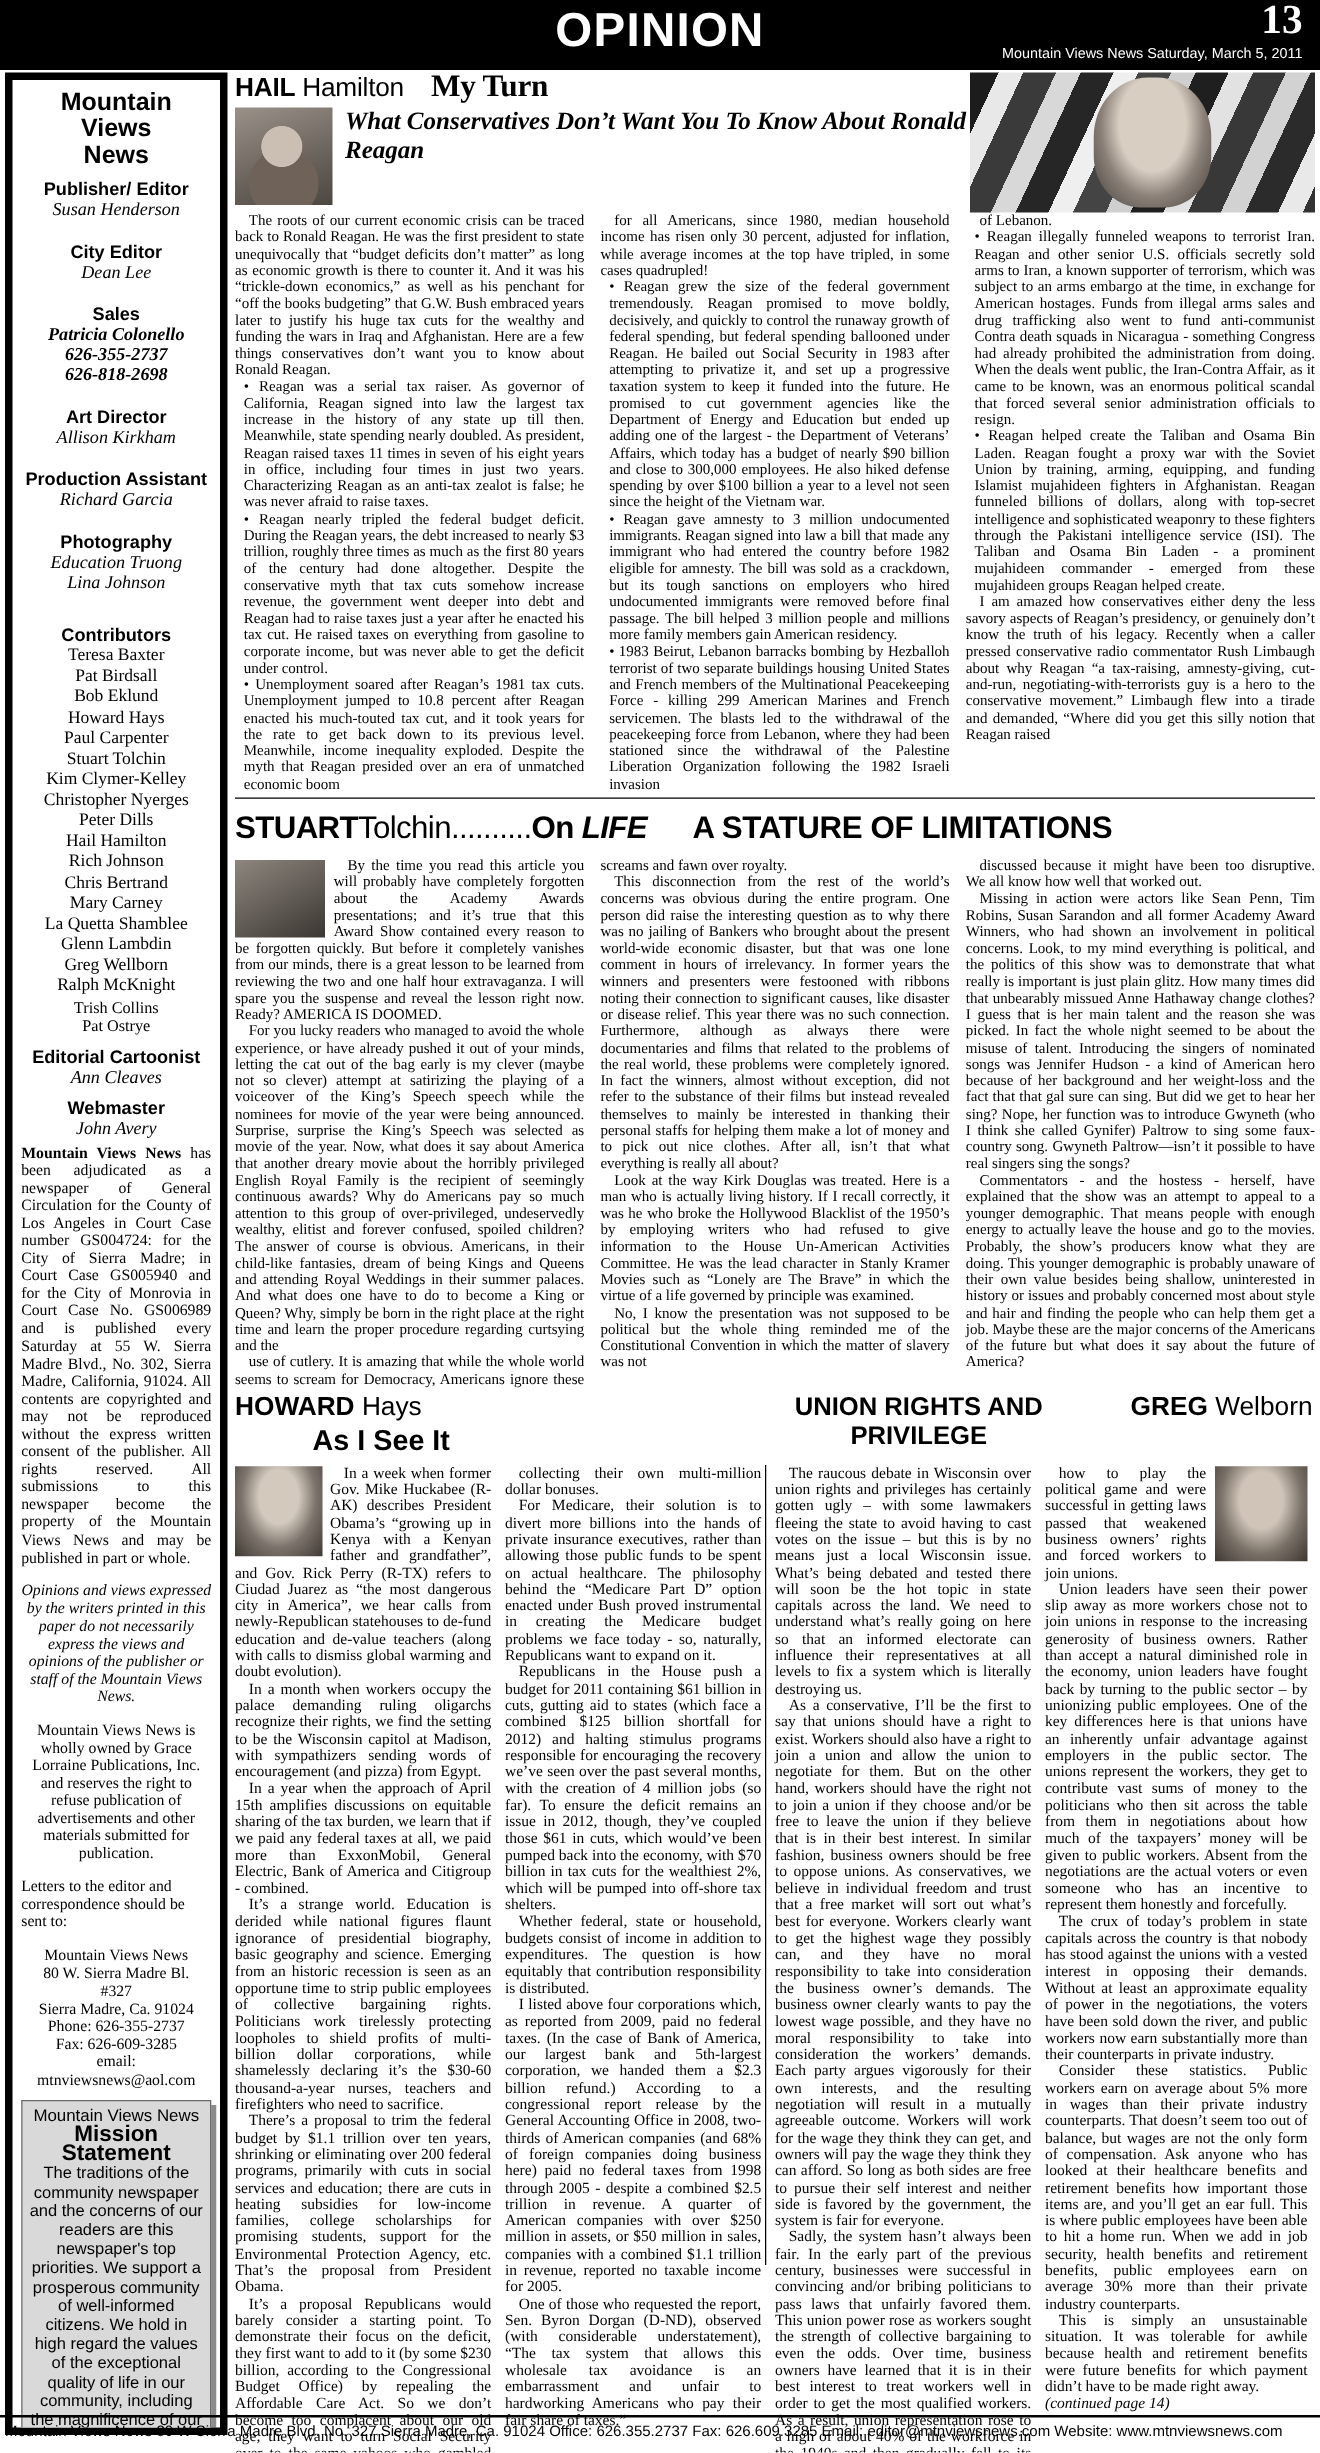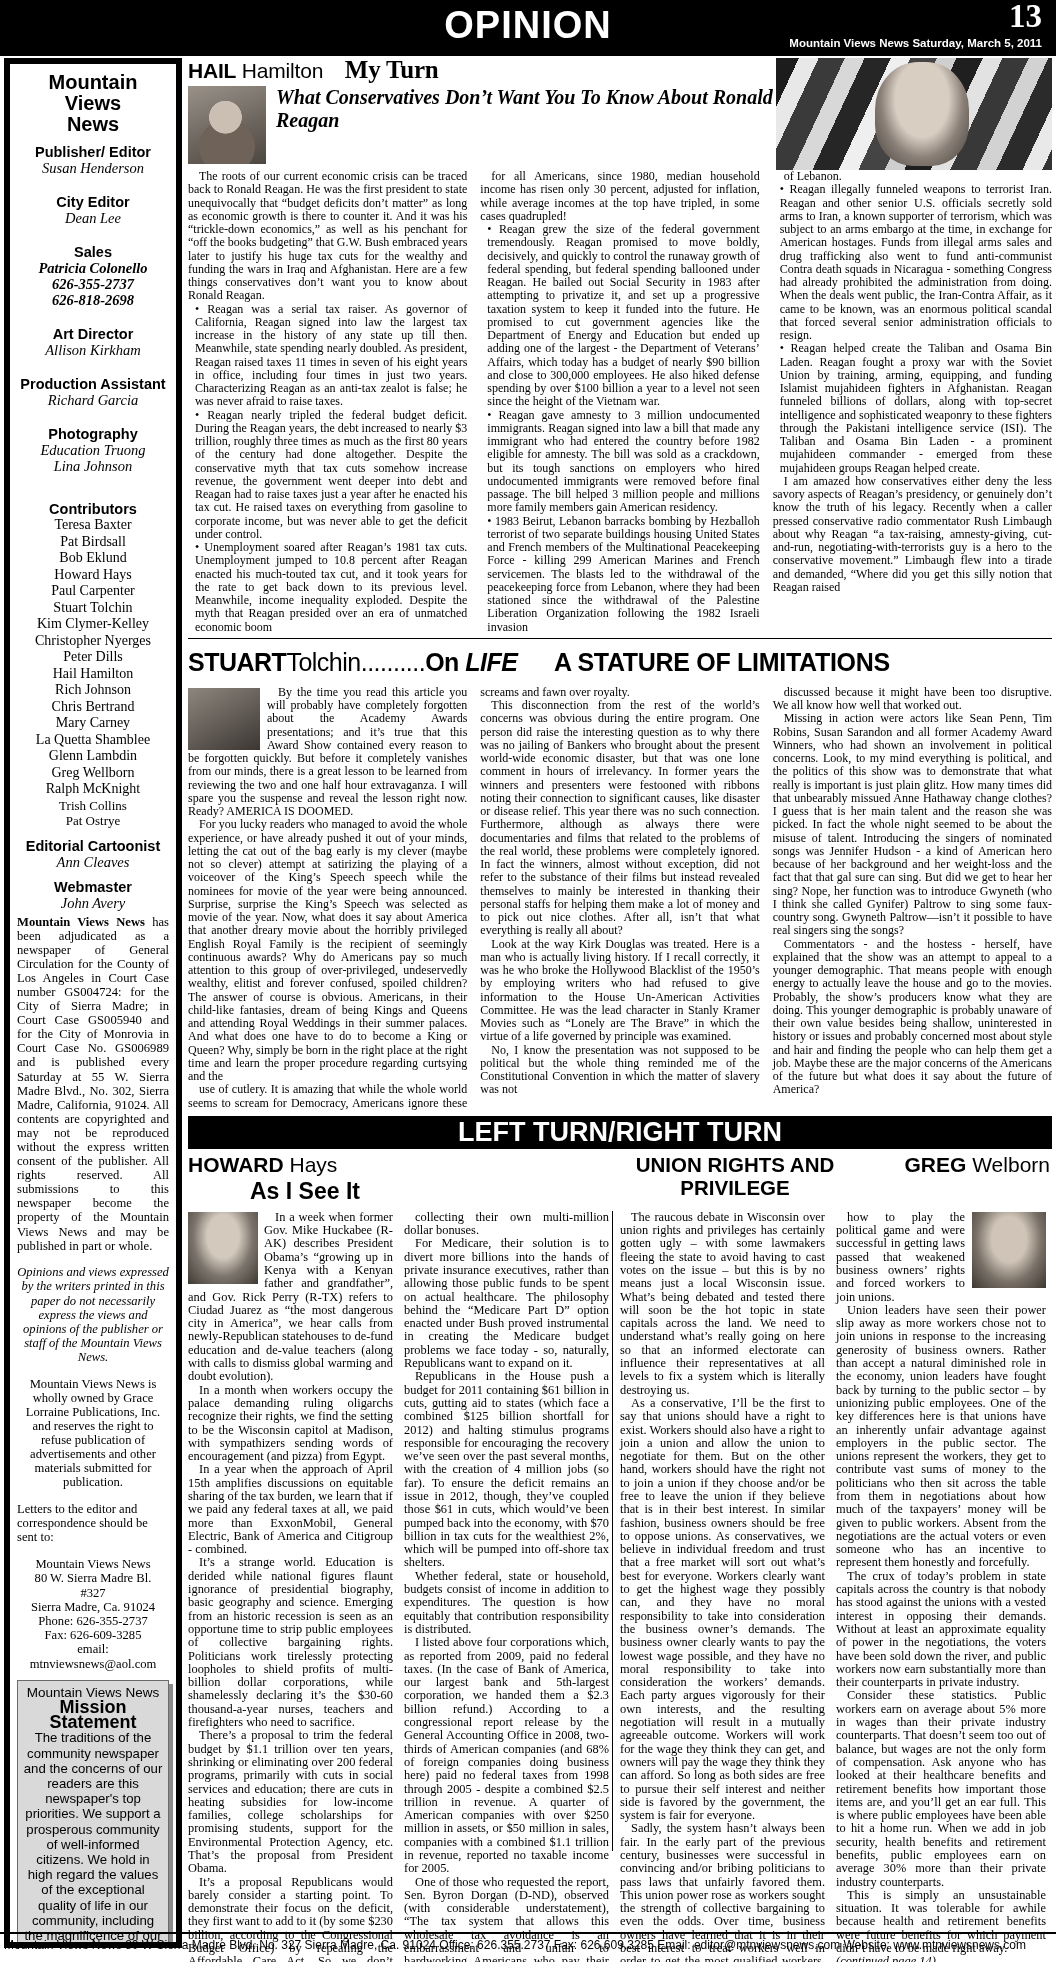--- a/index.html
+++ b/index.html
@@ -28,21 +28,21 @@
     line-height:44px;
   }
   .masthead-page {
     position:absolute; right:14px; top:-2px;
     font-family:"Liberation Serif", serif;
     font-weight:bold; font-size:33px;
   }
   .masthead-date {
     position:absolute; right:14px; top:37px;
     font-family:"Liberation Sans", sans-serif;
-    font-weight:bold; font-size:11.5px;
+    font-weight:normal; font-size:11.5px;
   }
   
   .page {
     position:relative;
     width:1056px;
     height:1900px;
     padding:12px;
   }
   
   .sidebar {
@@ -442,21 +442,20 @@
         <p>For you lucky readers who managed to avoid the whole experience, or have already pushed it out of your minds, letting the cat out of the bag early is my clever (maybe  not so clever) attempt at satirizing the playing of a voiceover of the King’s Speech speech while the nominees for movie of the year were being announced.  Surprise, surprise the King’s Speech was selected as movie of the year.  Now, what does it say about America that another dreary movie about the horribly privileged English Royal Family is the recipient of seemingly continuous awards?  Why do Americans pay so much attention to this group of over-privileged, undeservedly wealthy, elitist and forever confused, spoiled children?  The answer of course is obvious.  Americans, in their child-like fantasies, dream of being Kings and Queens and attending Royal Weddings in their summer palaces.  And what does one have to do to become a King or Queen?  Why, simply be born in the right place at the right time and learn the proper procedure regarding curtsying and the</p>
         <p>use of cutlery.  It is amazing that while the whole world seems to scream for Democracy, Americans ignore these screams and fawn over royalty.</p>
         <p>This disconnection from the rest of the world’s concerns was obvious during the entire program.  One person did raise the interesting question as to why there was no jailing of Bankers who brought about the present world-wide economic disaster, but that was one lone comment in hours of irrelevancy.  In former years the winners and presenters were festooned with ribbons noting their connection to significant causes, like disaster or disease relief.  This year there was no such connection. Furthermore, although as always there were documentaries and films that related to the problems of the real world, these problems were completely ignored.  In fact the winners, almost without exception, did not refer to the substance of their films but instead revealed themselves to mainly be interested in thanking their personal staffs for helping them  make a lot of money and to pick out nice clothes.  After all, isn’t that what everything is really all about?</p>
         <p>Look at the way Kirk Douglas was treated.  Here is a man who is actually living history.  If I recall correctly, it was he who broke the Hollywood Blacklist of the 1950’s by employing writers who had refused to give information to the House Un-American Activities Committee.  He was the lead character in Stanly Kramer Movies such as “Lonely are The Brave” in which the virtue of a life governed by principle was examined.</p>
         <p>No, I know the presentation was not supposed to be political but the whole thing reminded me of the Constitutional Convention in which the matter of slavery was not</p>
         <p>discussed because it might have been too disruptive.  We all know how well that worked out.</p>
         <p>Missing in action were actors like Sean Penn, Tim Robins, Susan Sarandon and all former Academy Award Winners, who had shown an involvement in political concerns.  Look, to my mind everything is political, and the politics of this show was to demonstrate that what really is important is just plain glitz.  How many times did that unbearably missued Anne Hathaway change clothes?  I guess that is her main talent and the reason she was picked.  In fact the whole night seemed to be about the misuse of talent.  Introducing the singers of nominated songs was Jennifer Hudson - a kind of American hero because of her background and her weight-loss and the fact that that gal sure can sing.  But did we get to hear her sing?  Nope, her function was to introduce Gwyneth (who I think she called Gynifer) Paltrow to sing some faux-country song. Gwyneth Paltrow—isn’t it possible to have real singers sing the songs?</p>
         <p>Commentators - and the hostess - herself, have explained that the show was an attempt to appeal to a younger demographic.  That means people with enough energy to actually leave the house and go to the movies.  Probably, the show’s producers know what they are doing.  This younger demographic is probably unaware of their own value besides being shallow, uninterested in history or issues and probably concerned most about style and hair and finding the people who can help them get a job.  Maybe these are the major concerns of the Americans of the future but what does it say about the future of America?</p>
       </div>
 
-    <div class="lrt-banner">LEFT TURN/RIGHT TURN</div>
 
     <div class="bottom-wrap">
       <div class="bot-head">
         <div class="bot-byline-left">
           <b>HOWARD</b>
           <span>Hays</span>
         </div>
         <div class="asiseeit">As I See It</div>
         <div class="bot-title-center">UNION RIGHTS AND PRIVILEGE</div>
         <div class="bot-byline-right">

